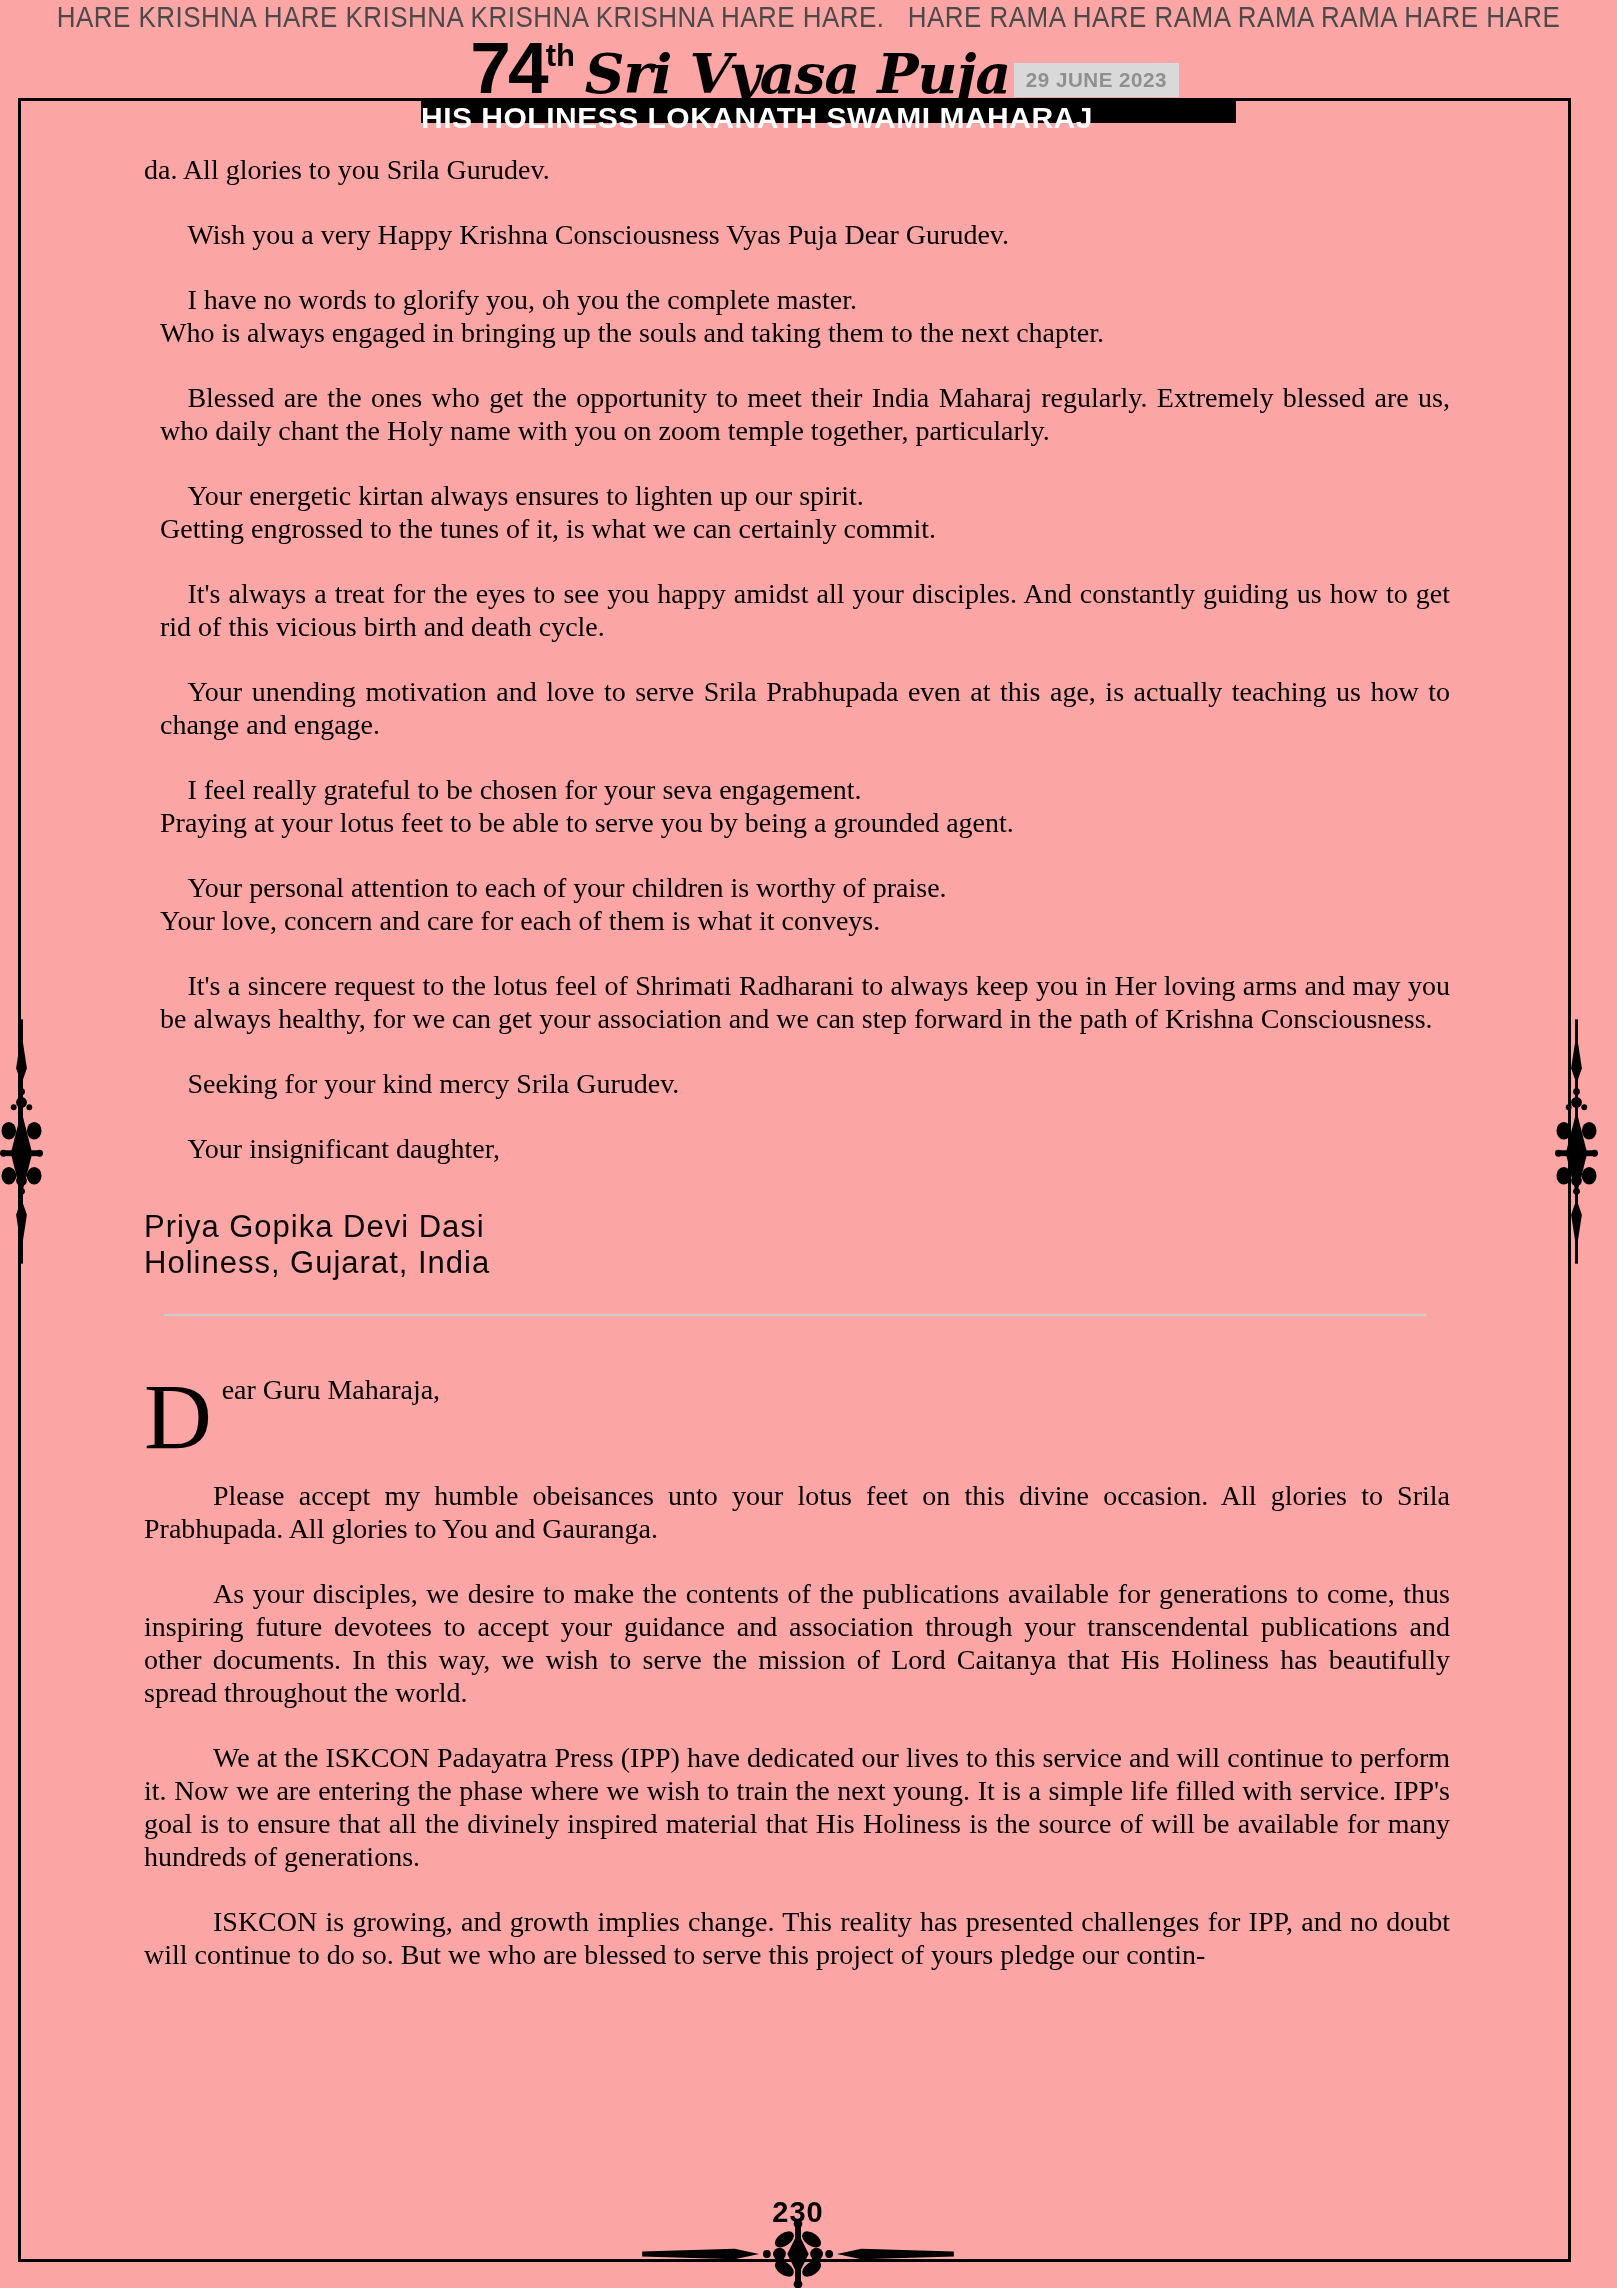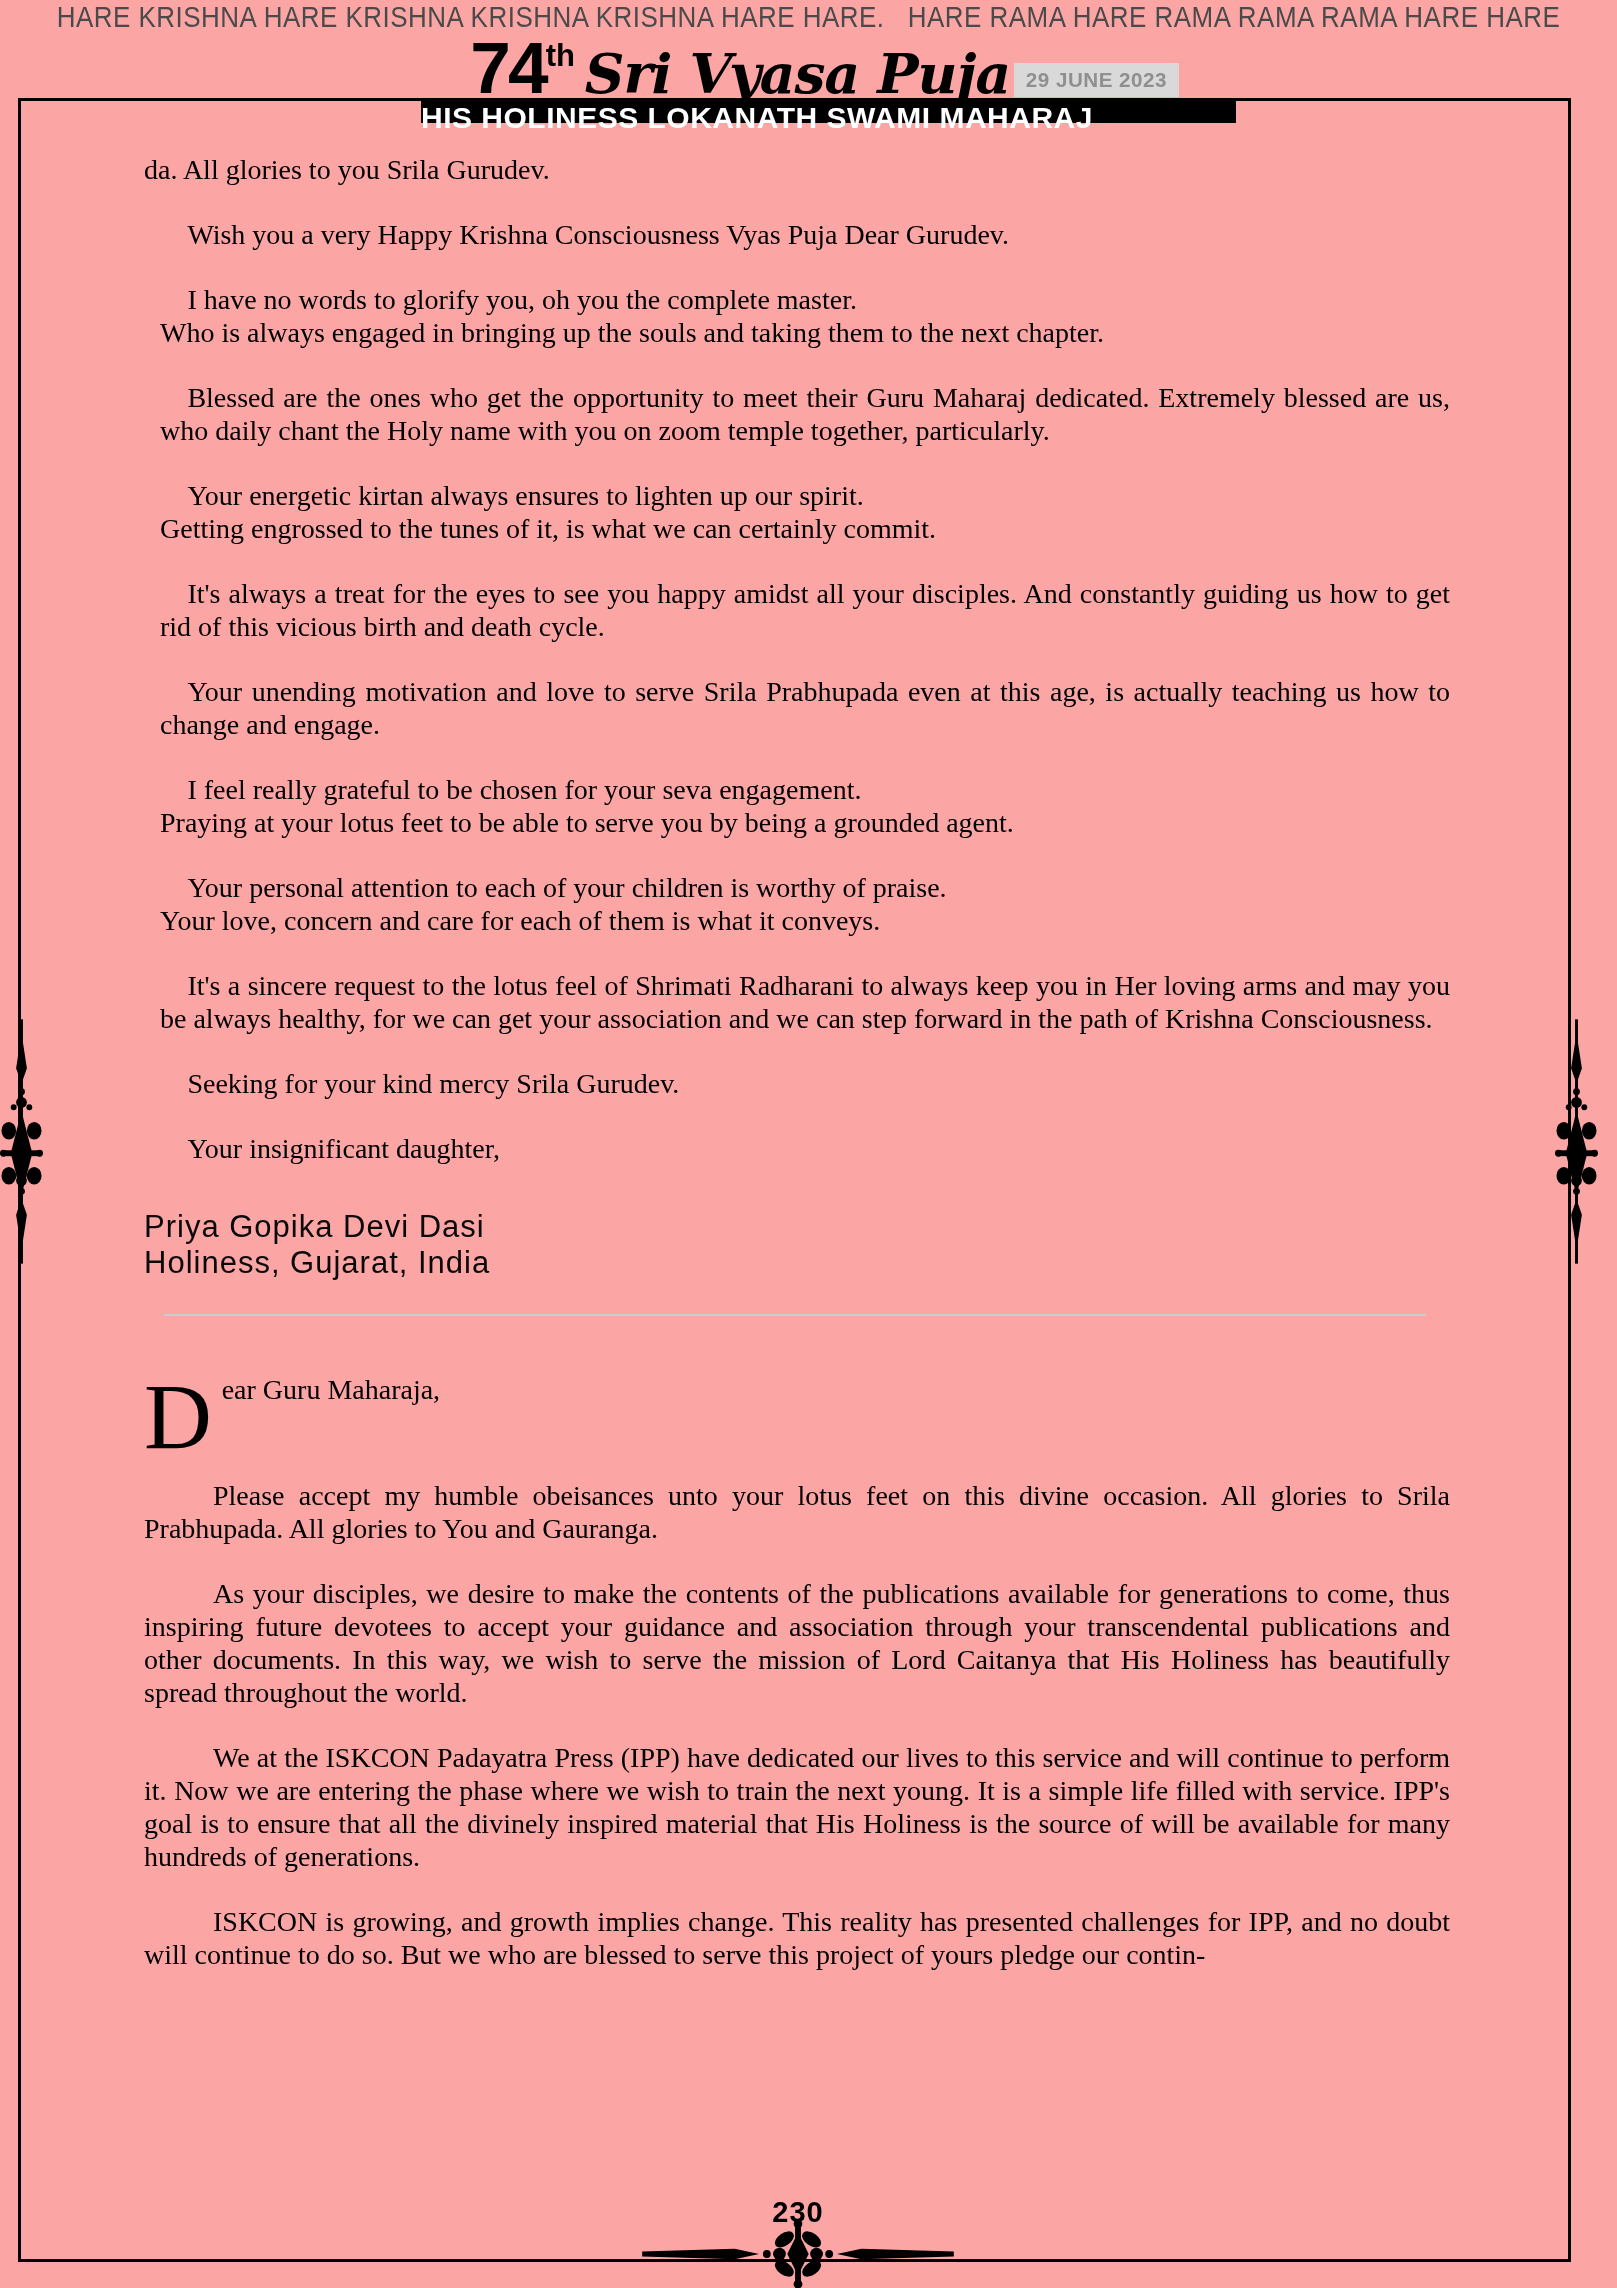--- a/index.html
+++ b/index.html
@@ -118,21 +118,21 @@
       <circle cx="22" cy="176" r="3.5"></circle>
       <polygon points="22,236 27.5,200 22,184 16.5,200"></polygon>
     </g>
   </svg>
 
   <div class="bodycol">
     <div>
         <p class="para">da. All glories to you Srila Gurudev.</p>
         <p class="para indent">Wish you a very Happy Krishna Consciousness Vyas Puja Dear Gurudev.</p>
         <p class="para indent">I have no words to glorify you, oh you the complete master.<br>Who is always engaged in bringing up the souls and taking them to the next chapter.</p>
-        <p class="para indent justify">Blessed are the ones who get the opportunity to meet their Guru Maharaj dedicated. Extremely blessed are us, who daily chant the Holy name with you on zoom temple together, particularly.</p>
+        <p class="para indent justify">Blessed are the ones who get the opportunity to meet their India Maharaj regularly. Extremely blessed are us, who daily chant the Holy name with you on zoom temple together, particularly.</p>
         <p class="para indent">Your energetic kirtan always ensures to lighten up our spirit.<br>Getting engrossed to the tunes of it, is what we can certainly commit.</p>
         <p class="para indent justify">It's always a treat for the eyes to see you happy amidst all your disciples. And constantly guiding us how to get rid of this vicious birth and death cycle.</p>
         <p class="para indent justify">Your unending motivation and love to serve Srila Prabhupada even at this age, is actually teaching us how to change and engage.</p>
         <p class="para indent">I feel really grateful to be chosen for your seva engagement.<br>Praying at your lotus feet to be able to serve you by being a grounded agent.</p>
         <p class="para indent">Your personal attention to each of your children is worthy of praise.<br>Your love, concern and care for each of them is what it conveys.</p>
         <p class="para indent justify">It's a sincere request to the lotus feel of Shrimati Radharani to always keep you in Her loving arms and may you be always healthy, for we can get your association and we can step forward in the path of Krishna Consciousness.</p>
         <p class="para indent">Seeking for your kind mercy Srila Gurudev.</p>
         <p class="para indent">Your insignificant daughter,</p>
       </div>
 

